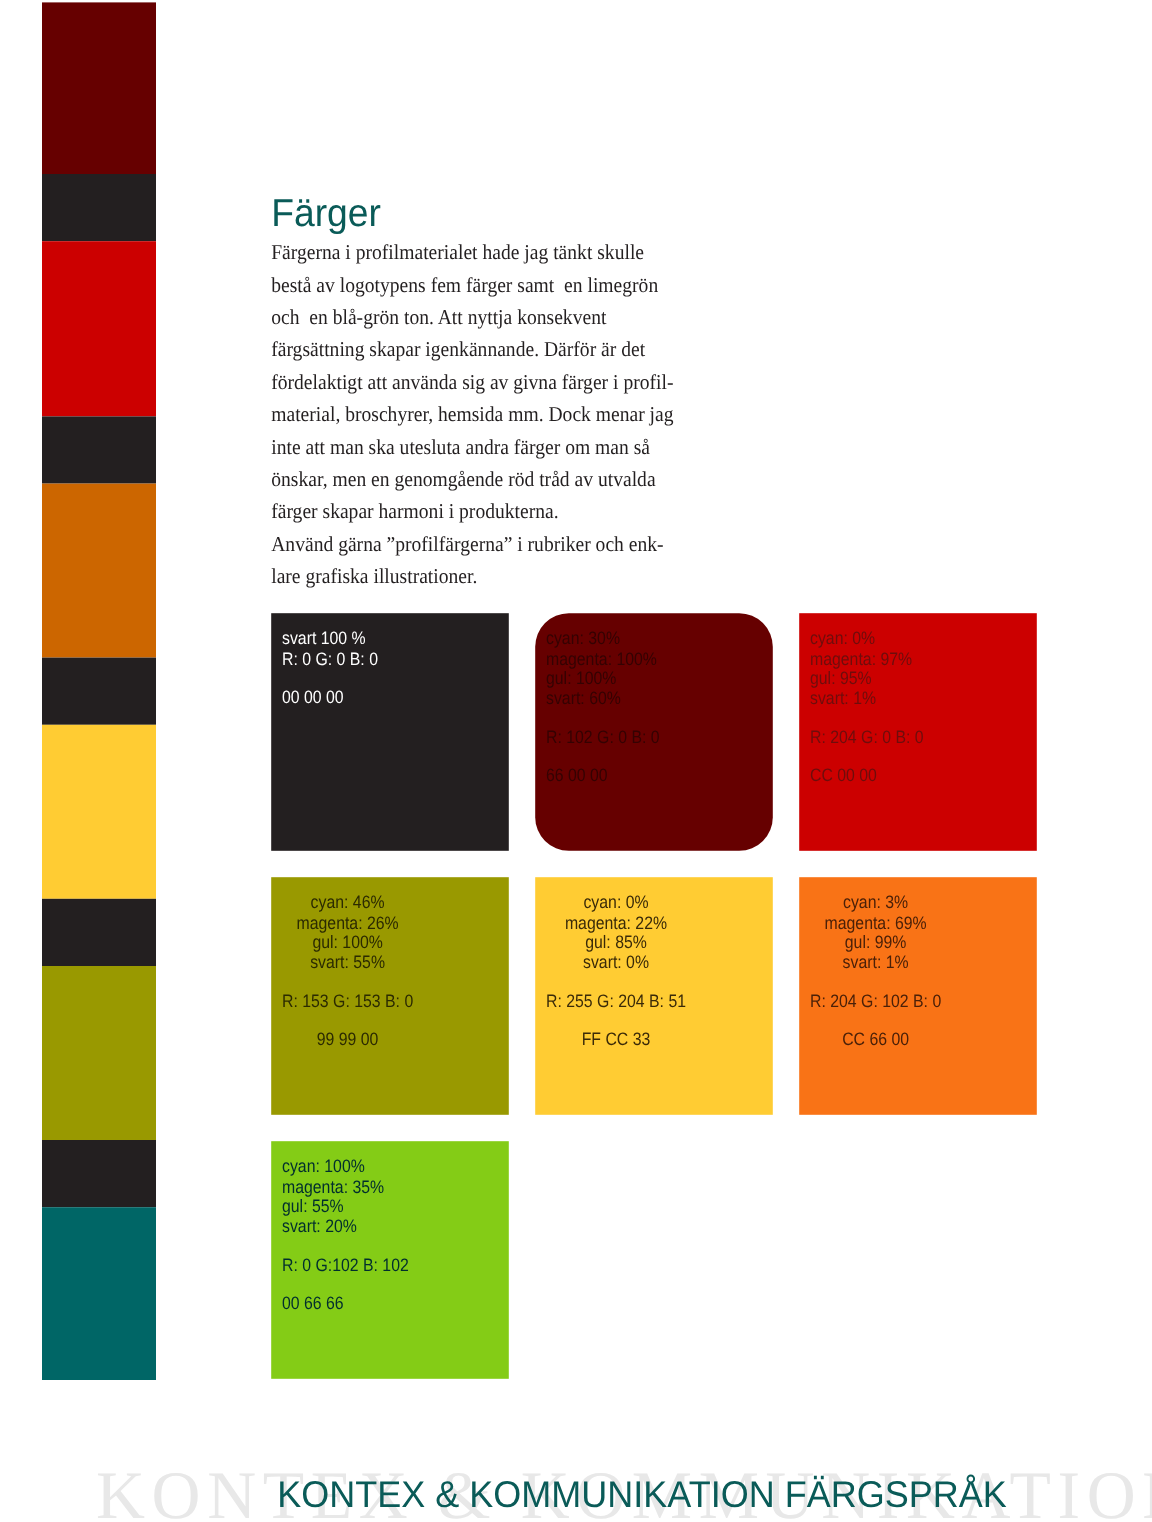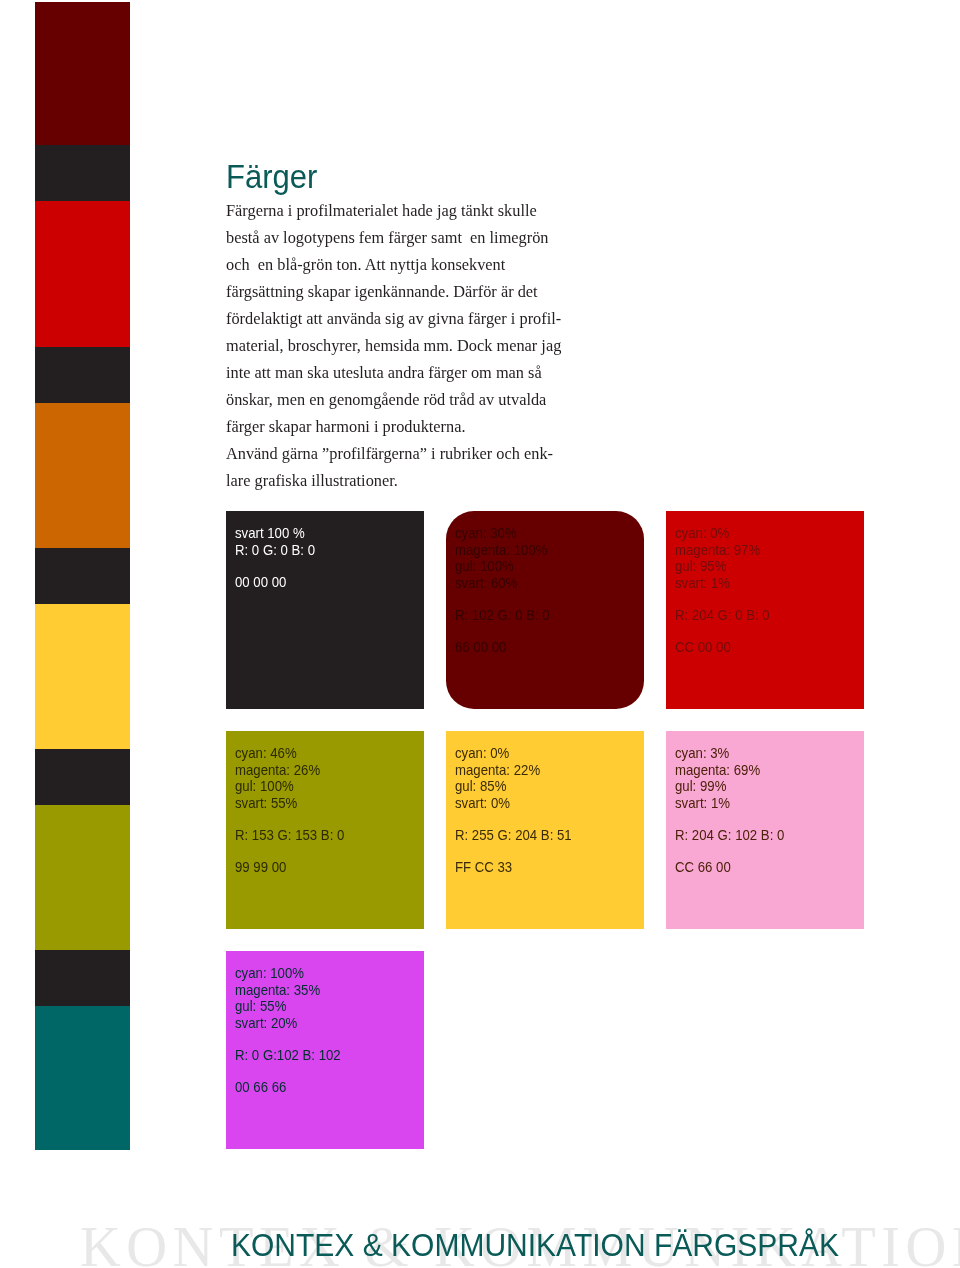--- a/index.html
+++ b/index.html
@@ -19,21 +19,21 @@
            transform:scaleX(0.955);transform-origin:left top;}
   .body-text{position:absolute;left:194px;top:197px;font-size:0;
              font-family:Liberation Serif, serif;color:#231f20;}
   .bline{display:block;white-space:pre;font-size:17.6px;line-height:27px;
          transform:scaleX(0.928);transform-origin:left center;}
 
   
   .swatches{position:absolute;left:194px;top:511px;width:638px;height:638px;}
   .sw{position:absolute;width:198px;height:198px;}
   .sw.c0{left:0;}  .sw.c1{left:220px;} .sw.c2{left:440px;}
-  .sw.r0{top:0;}   .sw.r1{top:220px;}  .sw.r2{top:440px;}
+  .sw.r0{top:0;}   .sw.r1{top:220px;text-align:center;}  .sw.r2{top:440px;}
   .sw .lines{position:absolute;left:8.5px;top:14px;font-size:0;
              font-family:"Liberation Sans",sans-serif;
              transform:scaleX(0.88);transform-origin:left top;}
   .sw .lines div{display:block;white-space:pre;font-size:15px;line-height:16.5px;}
   .sw .gap{height:15.5px;}
 
   
   .footer-wm{position:absolute;left:48px;top:1215px;
              font-family:"Liberation Serif",serif;font-size:56.5px;color:#e8e8e8;
              white-space:pre;letter-spacing:5.5px;}
@@ -126,33 +126,33 @@
         <div>cyan: 0%</div>
         <div>magenta: 22%</div>
         <div>gul: 85%</div>
         <div>svart: 0%</div>
         <div class="gap"></div>
         <div>R: 255 G: 204 B: 51</div>
         <div class="gap"></div>
         <div>FF CC 33</div>
       </div>
     </div>
-    <div class="sw c2 r1" style="background: #f9a8d4;">
+    <div class="sw c2 r1" style="background: #f97316;">
       <div class="lines" style="color: rgb(74, 32, 8);">
         <div>cyan: 3%</div>
         <div>magenta: 69%</div>
         <div>gul: 99%</div>
         <div>svart: 1%</div>
         <div class="gap"></div>
         <div>R: 204 G: 102 B: 0</div>
         <div class="gap"></div>
         <div>CC 66 00</div>
       </div>
     </div>
-    <div class="sw c0 r2" style="background: #d946ef;">
+    <div class="sw c0 r2" style="background: #84cc16;">
       <div class="lines" style="color: rgb(0, 46, 46);">
         <div>cyan: 100%</div>
         <div>magenta: 35%</div>
         <div>gul: 55%</div>
         <div>svart: 20%</div>
         <div class="gap"></div>
         <div>R: 0 G:102 B: 102</div>
         <div class="gap"></div>
         <div>00 66 66</div>
       </div>

